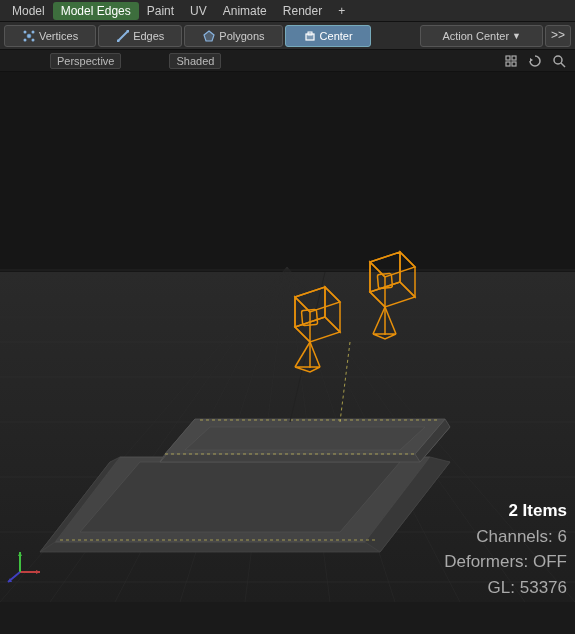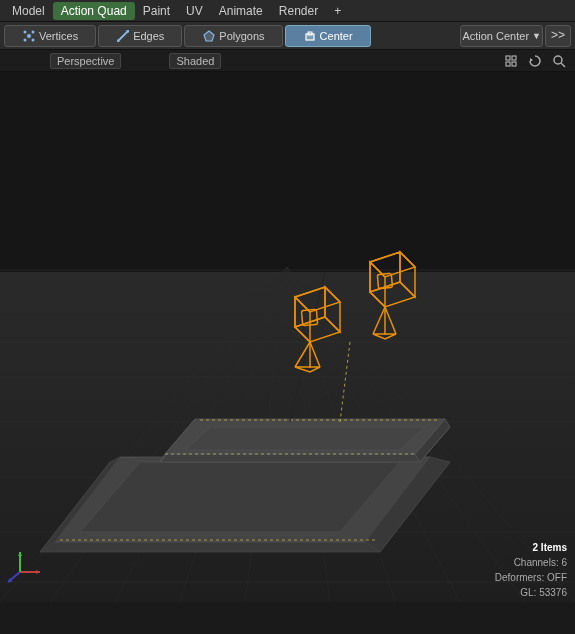--- a/index.html
+++ b/index.html
@@ -74,21 +74,21 @@
     .action-center {
       margin-left: auto;
       display: flex;
       align-items: center;
       gap: 2px;
     }
     .action-btn {
       display: flex;
       align-items: center;
       gap: 3px;
-      padding: 2px 1px;
+      padding: 2px 21px;
       height: 22px;
       background: #3a3a3a;
       border: 1px solid #555;
       border-radius: 3px;
       color: #ccc;
       font-size: 11px;
       cursor: pointer;
     }
     .chevron-btn {
       padding: 2px 5px;
@@ -152,31 +152,31 @@
       top: 0; left: 0;
       width: 100%; height: 100%;
     }
 
     
     #status-bar {
       position: absolute;
       bottom: 0; right: 0;
       padding: 2px 8px;
       text-align: right;
-      font-size: 10px;
+      font-size: 17px;
       color: #aaa;
       line-height: 1.5;
     }
   </style>
 </head>
 <body>
 
 <div id="menu-bar">
   <div class="menu-item">Model</div>
-  <div class="menu-item model-quad">Action Quad</div>
+  <div class="menu-item model-quad">Model Edges</div>
   <div class="menu-item">Paint</div>
   <div class="menu-item">UV</div>
   <div class="menu-item">Animate</div>
   <div class="menu-item">Render</div>
   <div class="menu-item">+</div>
 </div>
 
 <div id="toolbar">
   <div class="tool-btn">
     <span class="tool-icon">

